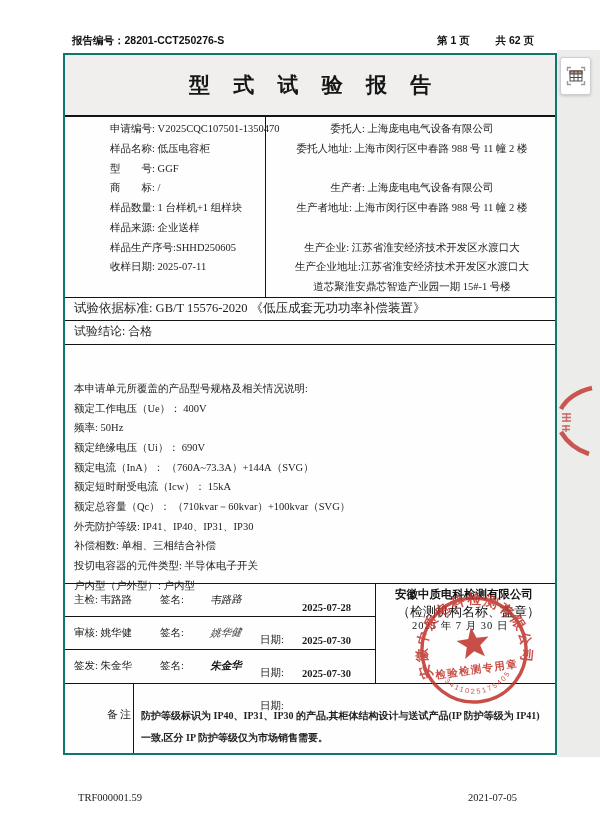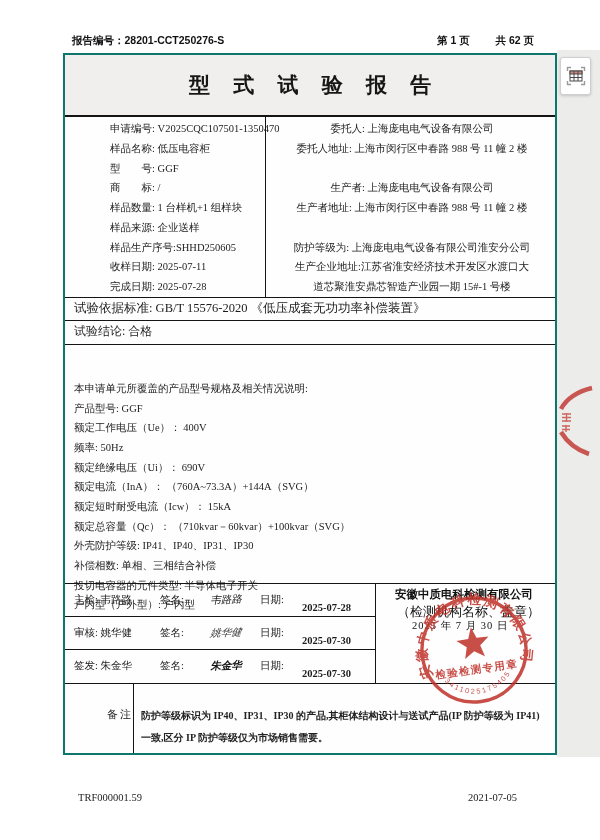--- a/index.html
+++ b/index.html
@@ -24,21 +24,21 @@
   .pline{height:19.67px;line-height:19.67px;font-size:10.5px;white-space:nowrap;}
   .col-left{left:9px;top:64px;width:190px;margin-left:36px;}
   .col-right{left:208px;top:64px;width:278px;text-align:center;}
   .std-row{left:9px;top:245px;font-size:12.5px;white-space:nowrap;}
   .ccl-row{left:9px;top:268px;font-size:12px;white-space:nowrap;}
   .prod{left:9px;top:292px;width:476px;margin-top:32px;}
   .sig-row{left:0;width:310px;height:33px;}
   .sig-row span{position:absolute;font-size:10.5px;line-height:33px;white-space:nowrap;}
   .sig-role{left:9px;}
   .sig-lbl{left:95px;}
-  .sig-datelbl{left:195px;}
+  .sig-datelbl{left:195px;margin-top:40px;}
   .sig-date{left:237px;font-weight:700;margin-top:8px;}
   .hand{left:125px;width:72px;text-align:center;font-family:"DejaVu Serif",serif;
         font-style:italic;color:#151515;}
   .hand1{font-size:15px;transform:rotate(-3deg);}
   .hand2{font-size:13px;transform:rotate(-2deg) skewX(-10deg);color:#3a3a3a;}
   .hand3{font-size:17px;font-weight:700;transform:rotate(-2deg);}
   .seal-org{left:330px;top:532px;font-size:11.5px;font-weight:600;white-space:nowrap;color:#111;}
   .seal-cap{left:332px;top:548px;font-size:13px;white-space:nowrap;color:#111;}
   .seal-date{left:347px;top:564px;font-size:10.5px;white-space:nowrap;color:#111;letter-spacing:1px;}
   .seal-svg{left:344px;top:530px;width:130px;height:130px;z-index:5;}
@@ -84,41 +84,39 @@
 
   <div class="abs col-left">
     <div class="iline">申请编号: V2025CQC107501-1350470</div>
     <div class="iline">样品名称: 低压电容柜</div>
     <div class="iline">型　　号: GGF</div>
     <div class="iline">商　　标: /</div>
     <div class="iline">样品数量: 1 台样机+1 组样块</div>
     <div class="iline">样品来源: 企业送样</div>
     <div class="iline">样品生产序号:SHHD250605</div>
     <div class="iline">收样日期: 2025-07-11</div>
-    <div class="iline">完成日期: 2025-07-28</div>
   </div>
 
   <div class="abs col-right">
     <div class="iline">委托人: 上海庞电电气设备有限公司</div>
     <div class="iline">委托人地址: 上海市闵行区中春路 988 号 11 幢 2 楼</div>
     <div class="iline"></div>
     <div class="iline">生产者: 上海庞电电气设备有限公司</div>
     <div class="iline">生产者地址: 上海市闵行区中春路 988 号 11 幢 2 楼</div>
     <div class="iline"></div>
-    <div class="iline">防护等级为: 上海庞电电气设备有限公司淮安分公司</div>
+    <div class="iline">生产企业: 江苏省淮安经济技术开发区水渡口大</div>
     <div class="iline">生产企业地址:江苏省淮安经济技术开发区水渡口大</div>
     <div class="iline">道芯聚淮安鼎芯智造产业园一期 15#-1 号楼</div>
   </div>
 
   <div class="abs std-row">试验依据标准: GB/T 15576-2020 《低压成套无功功率补偿装置》</div>
   <div class="abs ccl-row">试验结论: 合格</div>
 
   <div class="abs prod">
     <div class="pline">本申请单元所覆盖的产品型号规格及相关情况说明:</div>
-    <div class="pline">产品型号: GGF</div>
     <div class="pline">额定工作电压（Ue）： 400V</div>
     <div class="pline">频率: 50Hz</div>
     <div class="pline">额定绝缘电压（Ui）： 690V</div>
     <div class="pline">额定电流（InA）： （760A~73.3A）+144A（SVG）</div>
     <div class="pline">额定短时耐受电流（Icw）： 15kA</div>
     <div class="pline">额定总容量（Qc）： （710kvar－60kvar）+100kvar（SVG）</div>
     <div class="pline">外壳防护等级: IP41、IP40、IP31、IP30</div>
     <div class="pline">补偿相数: 单相、三相结合补偿</div>
     <div class="pline">投切电容器的元件类型: 半导体电子开关</div>
     <div class="pline">户内型（户外型）: 户内型</div>

